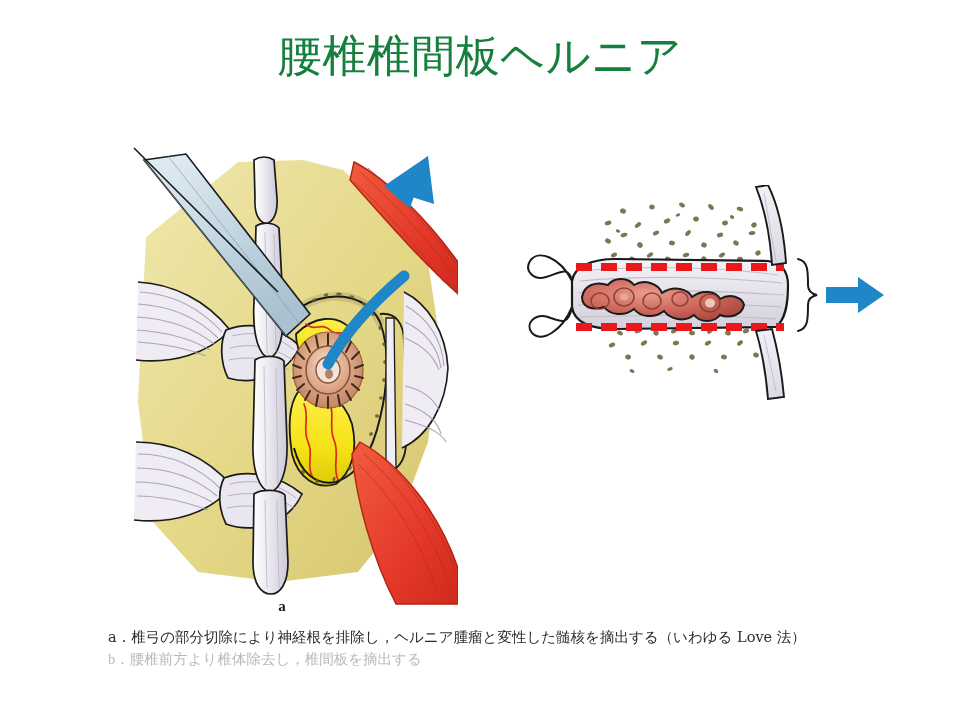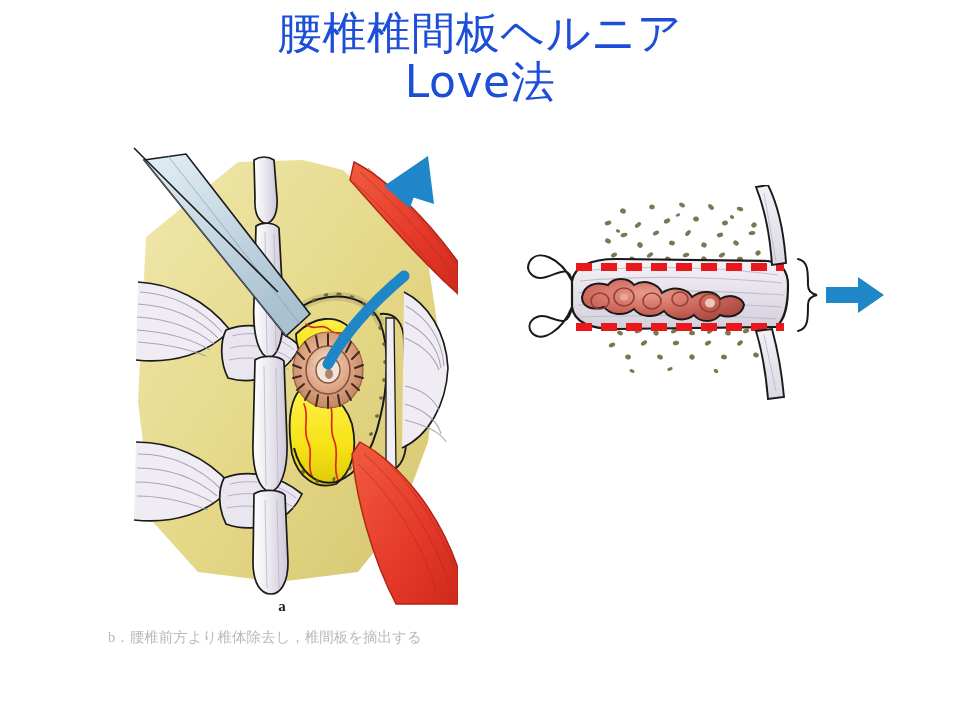--- a/index.html
+++ b/index.html
@@ -33,22 +33,23 @@
     width: 960px;
     text-align: center;
     line-height: 1.12;
   }
   .title-line {
     display: block;
     font-family: "DejaVu Sans", "Liberation Sans", sans-serif;
     font-size: 44px;
     font-weight: 400;
     letter-spacing: 0.5px;
-    color: #1d4ed8;
+    color: #15803d;
     white-space: nowrap;
+    margin-top: 23px;
   }
 
   
   #figure-left {
     position: absolute;
     left: 128px;
     top: 142px;
     width: 330px;
     height: 465px;
   }
@@ -100,21 +101,20 @@
     font-family: Liberation Serif, serif;
   }
 </style>
 </head>
 <body>
 
 <div id="slide">
 
   <div id="title-block">
     <span class="title-line">腰椎椎間板ヘルニア</span>
-    <span class="title-line">Love法</span>
   </div>
 
   <div id="figure-left">
     <svg viewBox="0 0 330 465" xmlns="http://www.w3.org/2000/svg">
       <defs>
         <linearGradient id="boneGrad" x1="0" y1="0" x2="1" y2="1">
           <stop offset="0%" stop-color="#efe6a8"></stop>
           <stop offset="55%" stop-color="#e2d47c"></stop>
           <stop offset="100%" stop-color="#d2c065"></stop>
         </linearGradient>
@@ -466,16 +466,17 @@
 
       <g>
         <path d="M306,102 L338,102 L338,92 L364,110 L338,128 L338,118 L306,118 Z" fill="#1f86c8"></path>
       </g>
     </svg>
   </div>
 
   <div id="panel-letter-a">a</div>
 
   <div id="caption-block">
+    <span class="caption-line">a．椎弓の部分切除により神経根を排除し，ヘルニア腫瘤と変性した髄核を摘出する（いわゆる Love 法）</span>
     <span class="caption-line clipped">b．腰椎前方より椎体除去し，椎間板を摘出する</span>
   </div>
 
 </div>
 
 </body></html>

